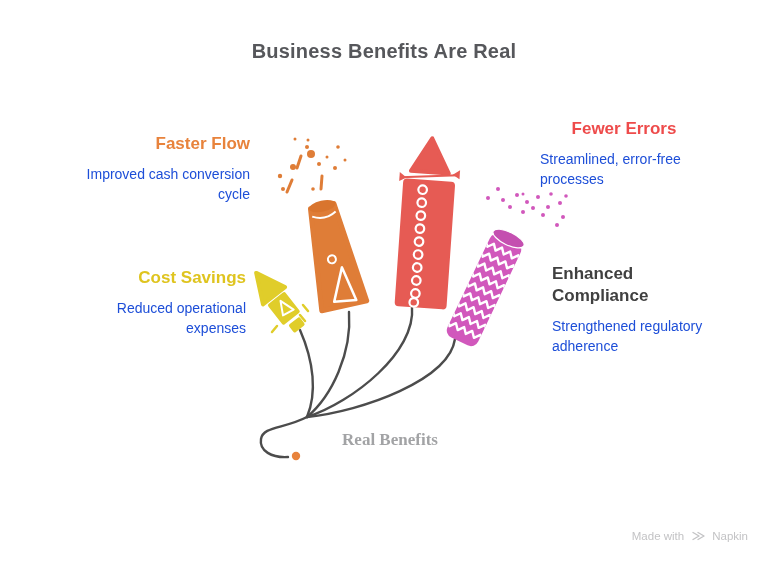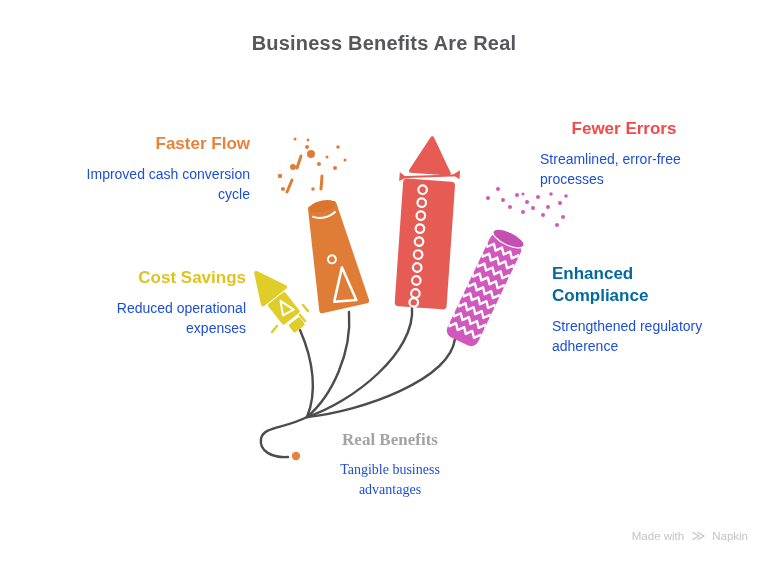--- a/index.html
+++ b/index.html
@@ -2,21 +2,21 @@
 <html><head>
 <meta charset="utf-8">
 <style>
   html,body{margin:0;padding:0;}
   body{
     width:768px;height:561px;position:relative;overflow:hidden;
     background:#ffffff;
     font-family:"Liberation Sans","DejaVu Sans",sans-serif;
   }
   .title{
-    position:absolute;left:0;top:32px;width:768px;
+    position:absolute;left:0;top:40px;width:768px;
     text-align:center;font-size:20px;font-weight:bold;color:#56575B;
     letter-spacing:.2px;
   }
   .canvas{position:absolute;left:0;top:0;}
   .block{position:absolute;}
   .block .heading{
     font-size:17px;font-weight:bold;line-height:22px;white-space:pre-line;
   }
   .block .body{
     margin-top:9px;font-size:14px;line-height:20px;color:#1d4ed8;white-space:pre-line;
@@ -24,21 +24,21 @@
   .align-right{text-align:right;}
   .align-left{text-align:left;}
   .align-center{text-align:center;font-family:Liberation Serif, serif;}
   #blk-faster-flow{left:58px;top:133px;width:192px;}
   #blk-faster-flow .heading{color:#E8833C;}
   #blk-cost-savings{left:56px;top:267px;width:190px;}
   #blk-cost-savings .heading{color:#DFC41F;}
   #blk-fewer-errors{left:540px;top:118px;width:168px;}
   #blk-fewer-errors .heading{color:#EE4B4B;text-align:center;}
   #blk-enhanced-compliance{left:552px;top:263px;width:178px;}
-  #blk-enhanced-compliance .heading{color:#0369a1;}
+  #blk-enhanced-compliance .heading{color:#404040;}
   #blk-real-benefits{left:300px;top:429px;width:180px;}
   #blk-real-benefits .heading{color:#A2A3A5;}
   .footer{
     position:absolute;right:20px;bottom:19px;
     display:flex;align-items:center;gap:7px;
     font-size:11.5px;color:#C3C3C5;
   }
 </style>
 </head>
 <body>
@@ -177,22 +177,20 @@
 
 <div class="block align-left" id="blk-enhanced-compliance">
   <div class="heading">Enhanced
 Compliance</div>
   <div class="body">Strengthened regulatory
 adherence</div>
 </div>
 
 <div class="block align-center" id="blk-real-benefits">
   <div class="heading">Real Benefits</div>
-  <div class="body">Tangible business
-advantages</div>
 </div>
 
 <div class="footer">
   <span>Made with</span>
   <svg width="14" height="12" viewBox="0 0 14 12" fill="none" stroke="#C3C3C5" stroke-width="1.4" stroke-linejoin="round" stroke-linecap="round">
     <path d="M2,2.5 L8,6 L2,9.5"></path>
     <path d="M7,2.5 L13,6 L7,9.5"></path>
   </svg>
   <span>Napkin</span>
 </div>

